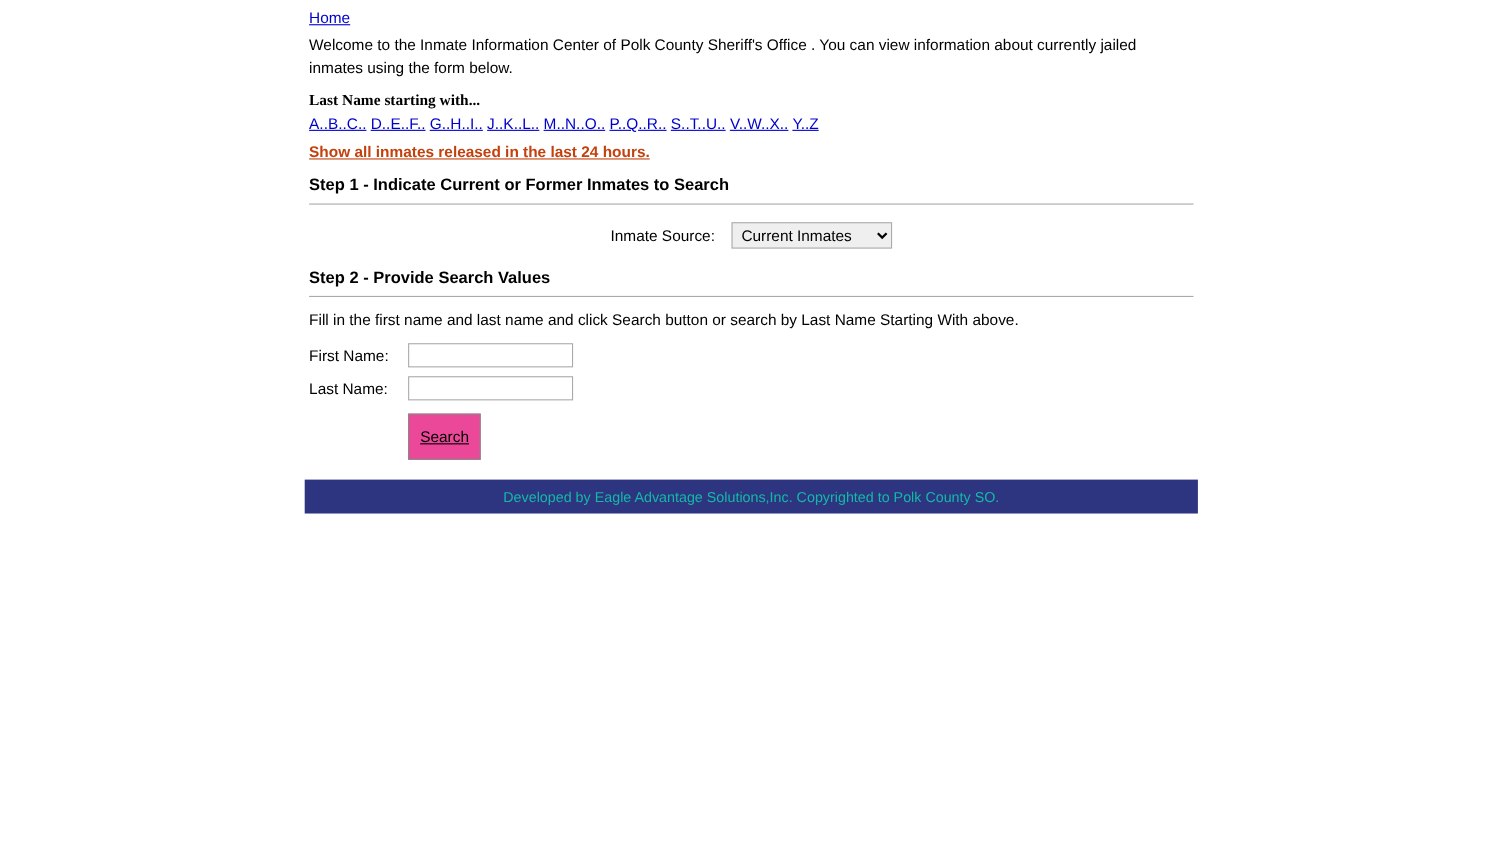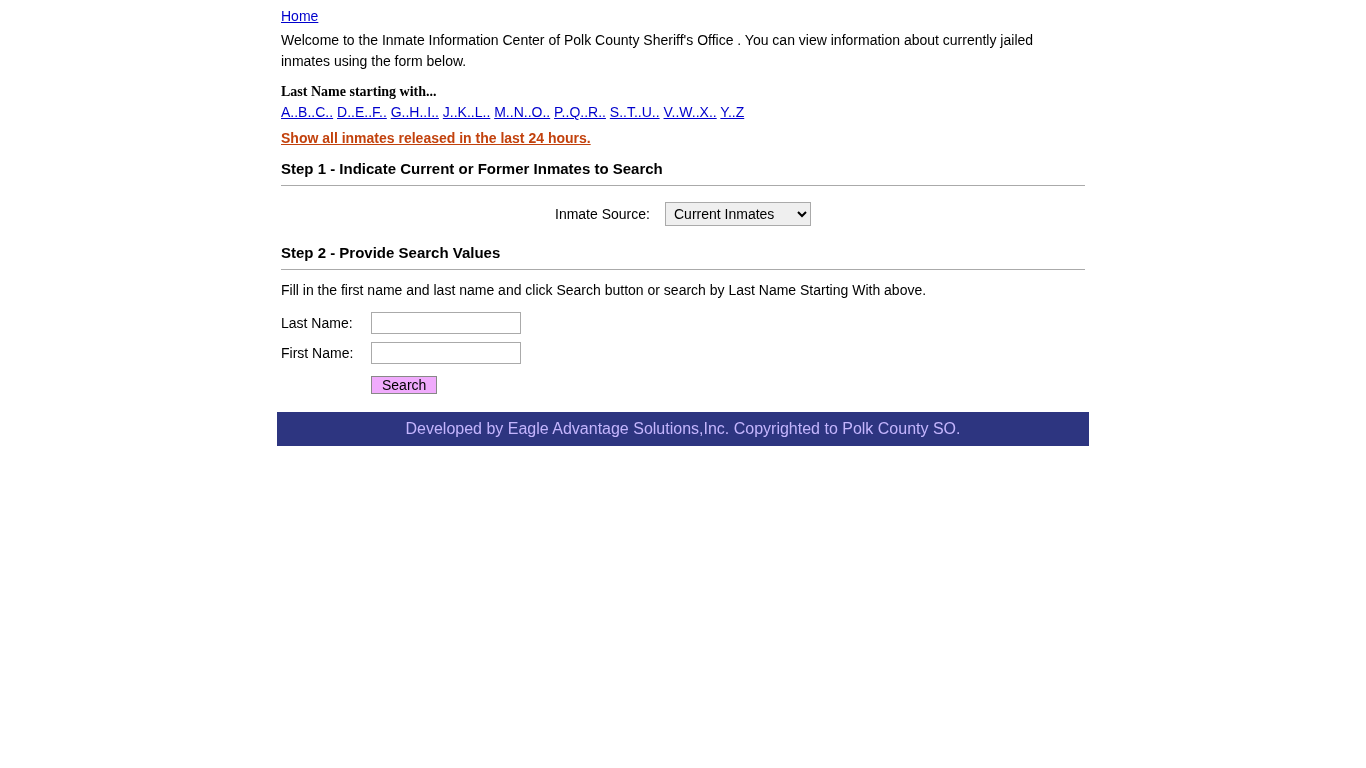--- a/index.html
+++ b/index.html
@@ -146,33 +146,34 @@
       width: 150px;
       border: 1px solid #aaa;
       height: 22px;
       font-size: 14px;
       padding: 1px 3px;
     }
 
     .search-button {
       margin-left: 90px;
       margin-top: 4px;
-      padding: 0 10px;
+      padding: 12px 10px;
       font-size: 14px;
       border: 1px solid #888;
-      background: #f0abfc;
+      background: #ec4899;
       cursor: pointer;
+      text-decoration: underline;
     }
 
     .footer {
       background: #2d3580;
-      color: #c4b5fd;
+      color: #14b8a6;
       text-align: center;
       padding: 8px;
-      font-size: 16px;
+      font-size: 13px;
       margin-top: 10px;
     }
   </style>
 </head>
 <body>
 
 <div class="outer-wrapper">
 
 
   <div class="content">
@@ -208,26 +209,26 @@
         <option>Former Inmates</option>
       </select>
     </div>
 
     <div class="step2-heading">Step 2 - Provide Search Values</div>
     <hr class="divider">
 
     <p class="fill-instruction">Fill in the first name and last name and click Search button or search by Last Name Starting With above.</p>
 
     <div class="form-row">
+      <label class="form-label">First Name:</label>
+      <input class="form-input" type="text" value="" style="">
+    </div>
+
+    <div class="form-row">
       <label class="form-label">Last Name:</label>
-      <input class="form-input" type="text" value="" style="">
-    </div>
-
-    <div class="form-row">
-      <label class="form-label">First Name:</label>
       <input class="form-input" type="text" value="" style="">
     </div>
 
     <div>
       <button class="search-button">Search</button>
     </div>
 
   </div>
 
   <div class="footer">

